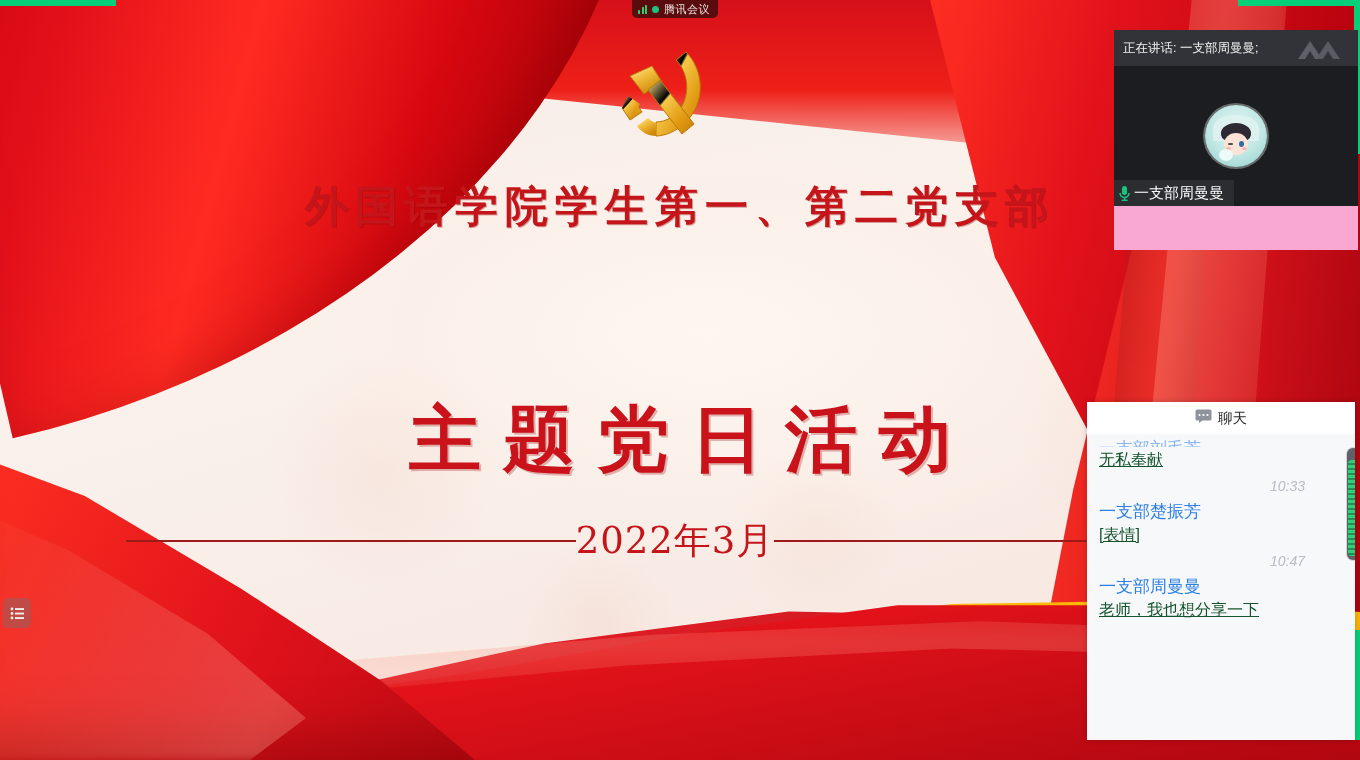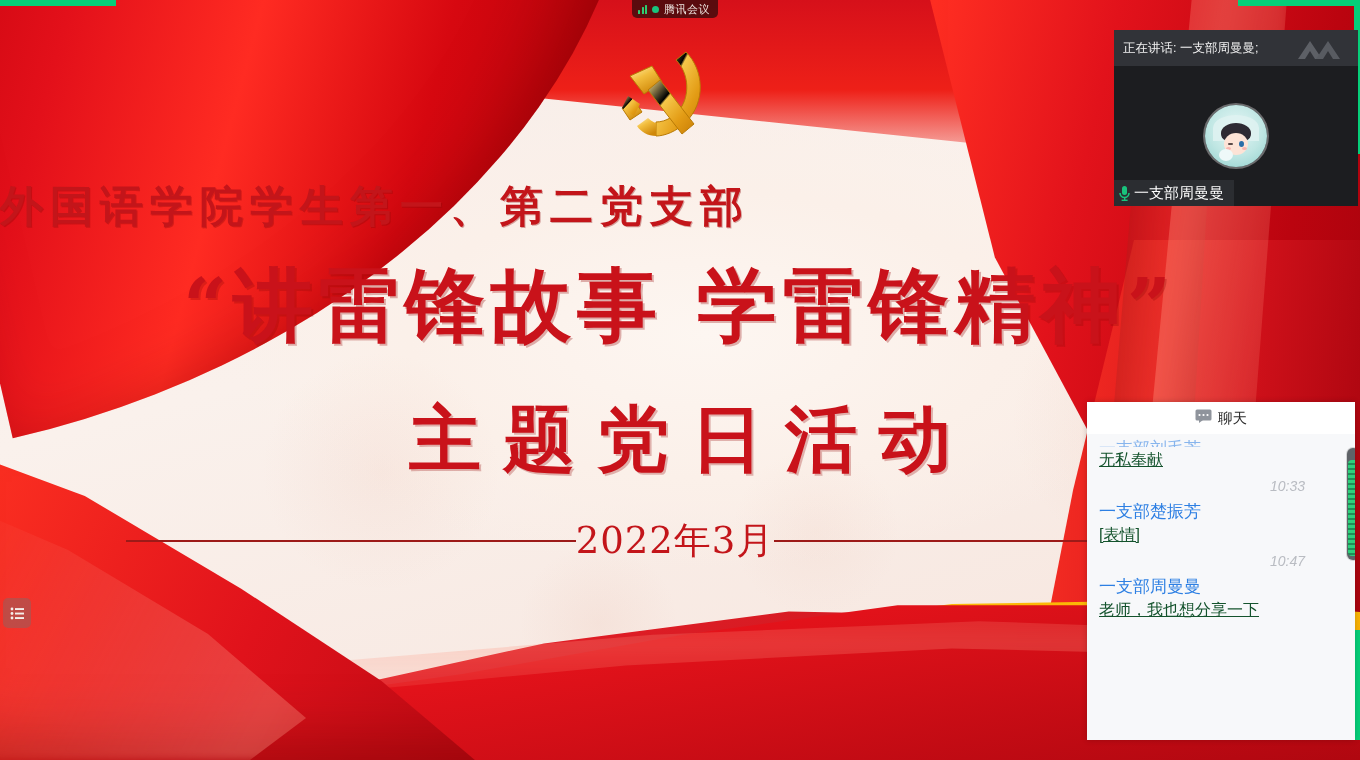--- a/index.html
+++ b/index.html
@@ -77,21 +77,21 @@
     clip-path:polygon(0 16%,14% 30%,34% 58%,48% 86%,40% 100%,0 100%);filter:blur(4px);}
   .wave-shine{bottom:30px;height:170px;
     background:linear-gradient(180deg,rgba(255,255,255,0),rgba(255,150,130,.28),rgba(255,255,255,0));
     clip-path:polygon(0 80%,24% 60%,48% 44%,72% 36%,100% 44%,100% 58%,70% 52%,46% 62%,22% 80%,0 96%);
     filter:blur(3px);}
 
   
   .emblem{position:absolute;left:608px;top:46px;width:108px;height:104px;}
 
   
-  .org-title{position:absolute;top:178px;left:0;width:1360px;
+  .org-title{position:absolute;top:178px;left:0;width:1360px;text-align:center;
     font-family:"DejaVu Serif","Liberation Serif",serif;font-weight:bold;
     font-size:43px;letter-spacing:7px;color:#c3151a;
     text-shadow:1px 1px 0 rgba(140,10,10,.35);}
   .slogan{position:absolute;top:263px;left:0;width:1360px;text-align:center;
     font-family:"DejaVu Serif","Liberation Serif",serif;font-weight:bold;
     font-size:80px;letter-spacing:6px;color:#c9121a;line-height:1.05;
     text-shadow:2px 2px 0 rgba(150,10,10,.3);white-space:nowrap;}
   .slogan .q{font-size:76px;}
   .subtitle{position:absolute;top:392px;left:0;width:1360px;text-align:center;
     font-family:"DejaVu Serif","Liberation Serif",serif;font-weight:bold;
@@ -121,21 +121,21 @@
   .gdot{width:7px;height:7px;border-radius:50%;background:#19c37d;}
 
   
   .gs{position:absolute;background:#06cf79;}
   .gs-tl{left:0;top:0;width:116px;height:6px;}
   .gs-tr{left:1238px;top:0;width:122px;height:6px;}
   .gs-r1{left:1354px;top:0;width:6px;height:154px;}
   .gs-r2{left:1354px;top:630px;width:6px;height:110px;}
 
   
-  .vid{position:absolute;left:1114px;top:30px;width:244px;height:176px;background:#a16207;text-align:center;}
+  .vid{position:absolute;left:1114px;top:30px;width:244px;height:220px;background:#f9a8d4;text-align:center;}
   .vid-head{height:36px;display:flex;align-items:center;justify-content:space-between;
     padding:0 6px 0 9px;background:#313338;}
   .vid-head .spk{color:#f2f2f2;font-size:12.5px;white-space:nowrap;}
   .vid-logo{display:flex;gap:0;opacity:.42;}
   .vid-body{position:relative;height:140px;background:#1c1d20;
     display:flex;align-items:center;justify-content:center;}
   .avatar{width:62px;height:62px;border-radius:50%;overflow:hidden;position:relative;
     background:radial-gradient(circle at 50% 38%,#e6f7f6 0%,#bfe6e3 55%,#8fd0cd 100%);
     box-shadow:0 0 0 2px rgba(255,255,255,.35);}
   .av-hair{position:absolute;left:16px;top:18px;width:30px;height:20px;border-radius:50% 50% 45% 45%;
@@ -227,23 +227,20 @@
 
         <path d="M40 44 L52 34 L86 78 L74 88 Z" fill="url(#gold)" stroke="#b97a05" stroke-width="1"></path>
 
         <path d="M14 62 L26 54 L34 66 L22 74 Z" fill="url(#gold2)" stroke="#b97a05" stroke-width="1"></path>
         <path d="M20 50 L32 58 L26 70 L14 62 Z" fill="url(#gold)" opacity=".95"></path>
       </svg>
     </div>
 
     <div class="org-title">外国语学院学生第一、第二党支部</div>
 
-    <div class="slogan">
-      <span class="q">“</span><span>讲雷锋故事  学雷锋精神</span><span class="q">”</span>
-    </div>
 
     <div class="subtitle">主题党日活动</div>
 
     <div class="dateline">
       <div class="rule"></div>
       <div class="dtxt">2022年3月</div>
       <div class="rule r"></div>
     </div>
 
     <div class="list-btn">

